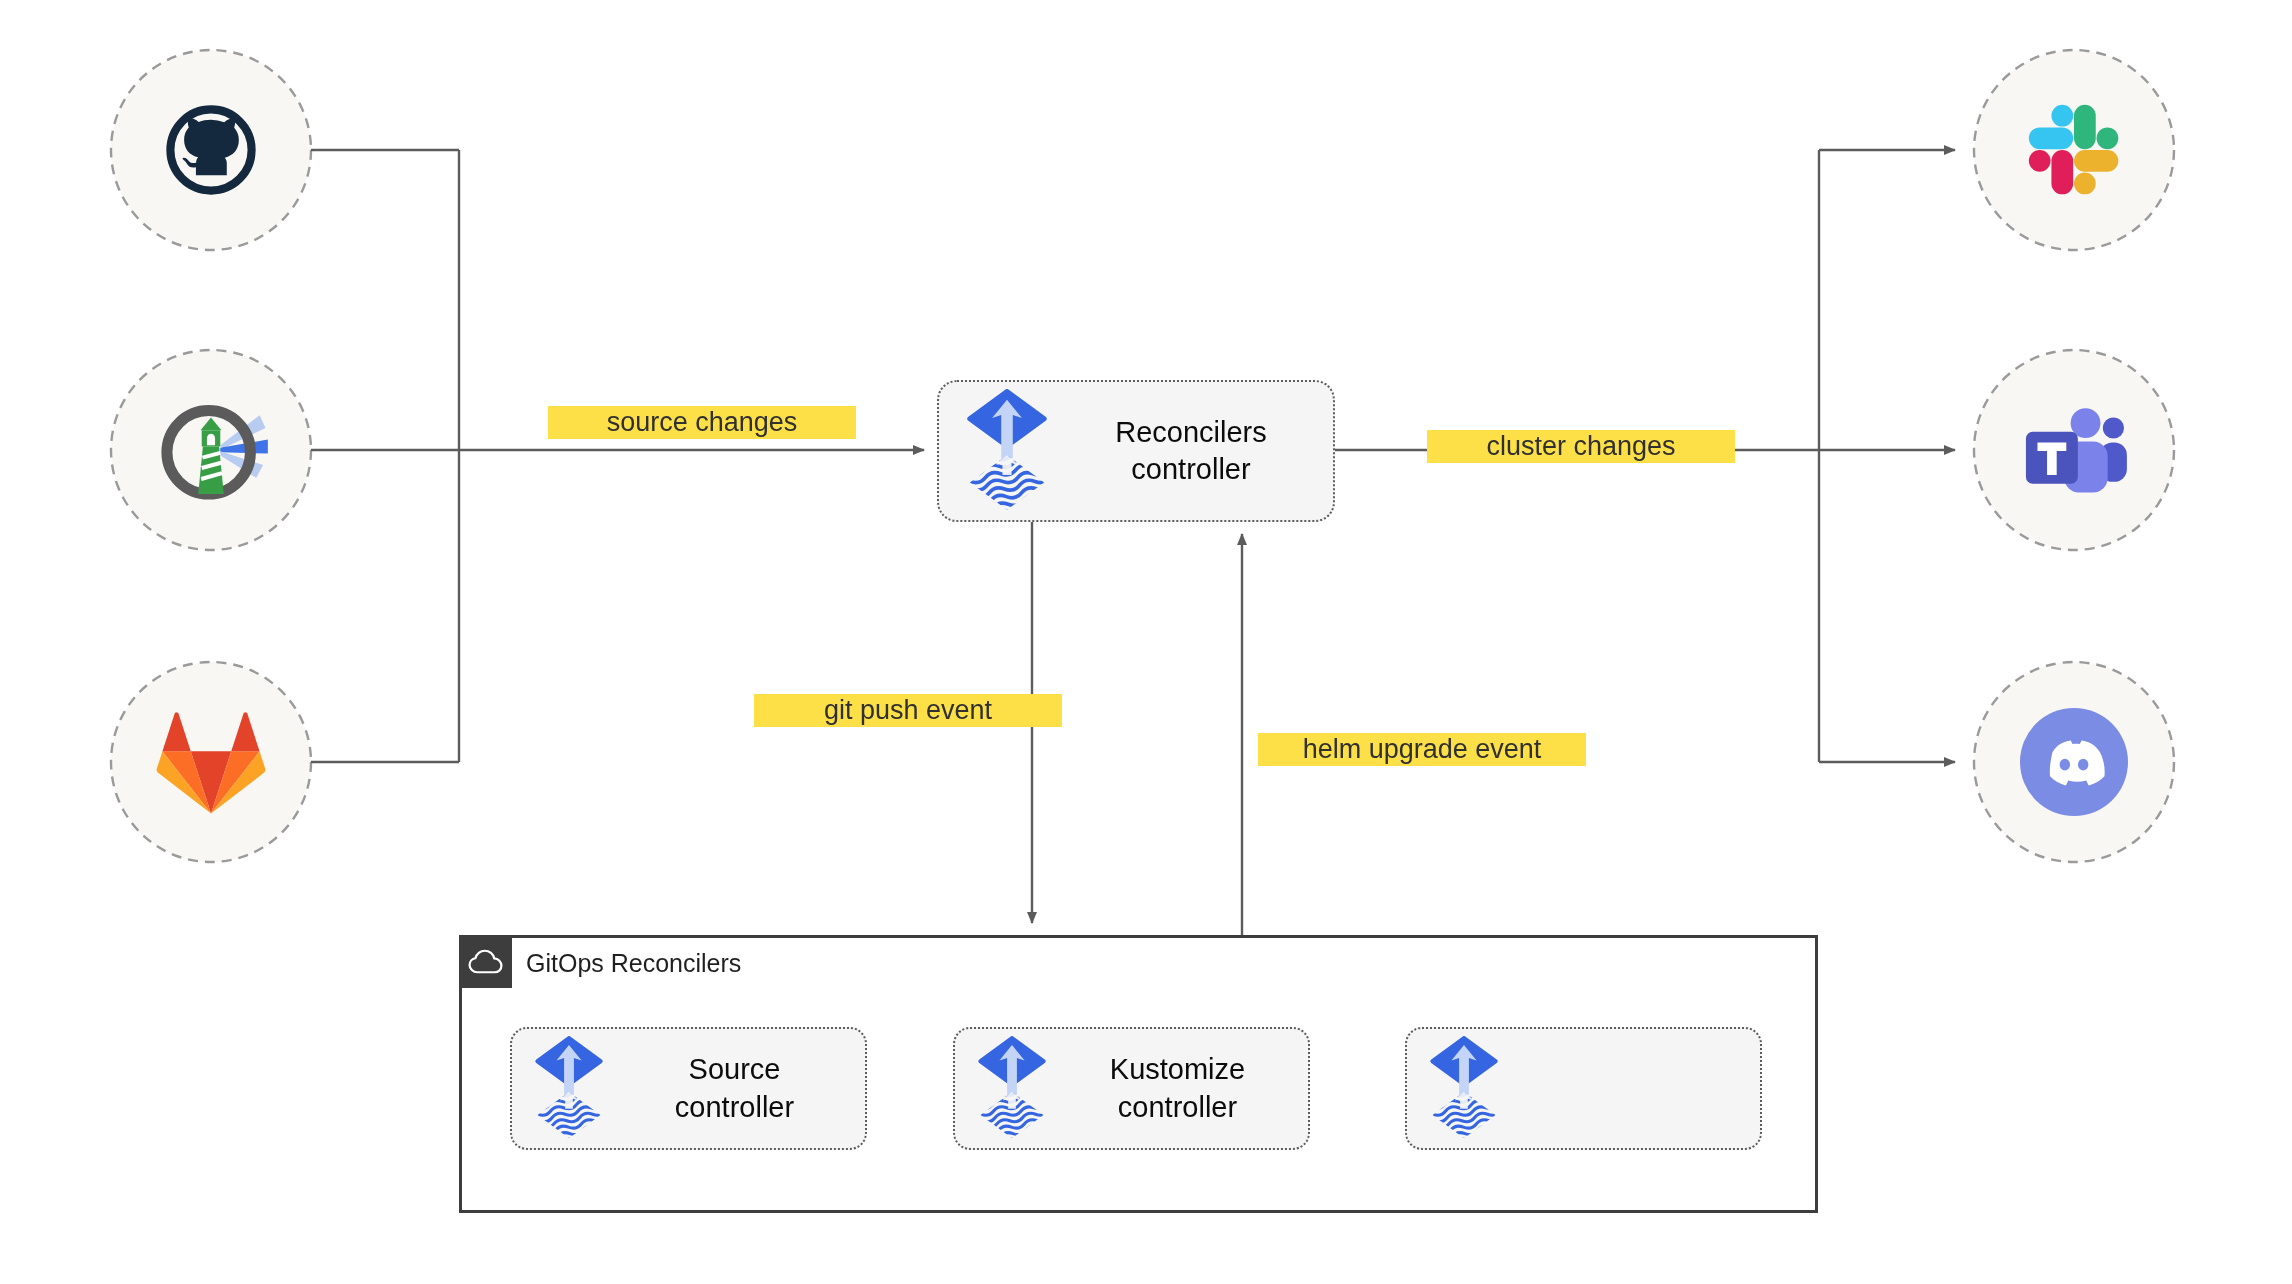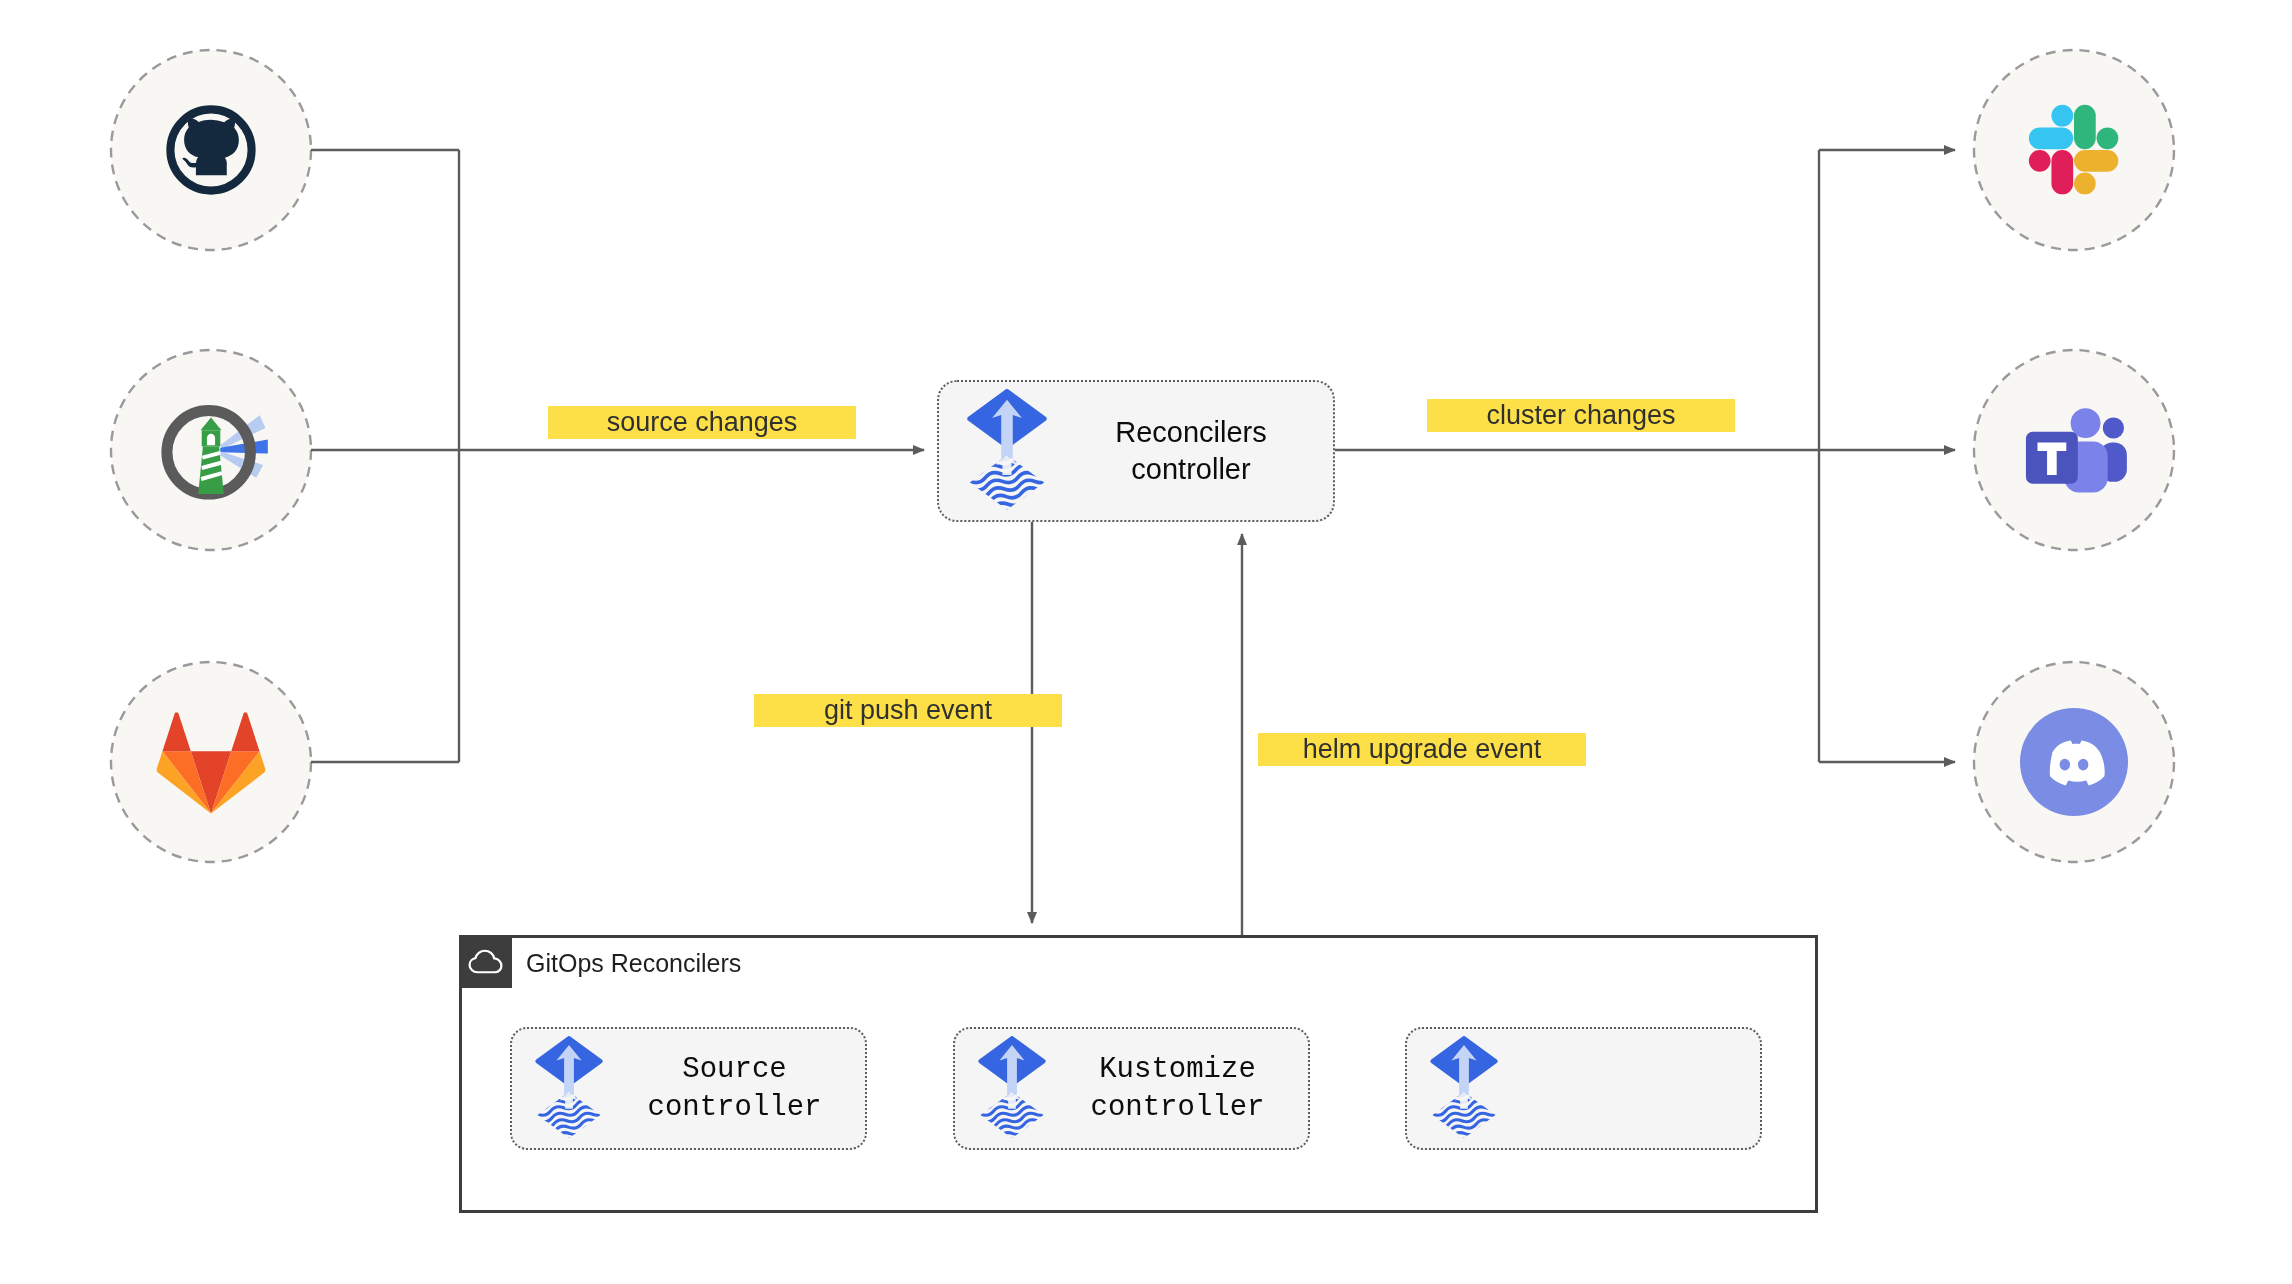--- a/index.html
+++ b/index.html
@@ -10,21 +10,21 @@
   svg.overlay{position:absolute;left:0;top:0;z-index:0;}
   .node-icon{position:absolute;z-index:2;display:flex;align-items:center;justify-content:center;}
   .ctrl-box{
     position:absolute;z-index:2;background:#f5f5f5;border:2px dotted #5c5c5c;border-radius:20px;
     display:flex;align-items:center;box-sizing:border-box;
   }
   .ctrl-box .label{
     flex:1;text-align:center;color:#0c0c0c;font-size:29px;line-height:1.28;font-weight:400;
   }
   .notif{padding-left:26px;}
-  .small-box{padding-left:22px;border-radius:17px;font-family:Liberation Mono, monospace;}
+  .small-box{padding-left:22px;border-radius:17px;}
   .small-box .label{font-size:29px;}
   .group-box{
     position:absolute;z-index:1;border:3px solid #3d3d3d;background:#ffffff;box-sizing:border-box;
   }
   .group-badge{
     position:absolute;left:-3px;top:-3px;width:53px;height:53px;background:#3d3d3d;
     display:flex;align-items:center;justify-content:center;
   }
   .group-title{
     position:absolute;left:64px;top:11px;font-size:25px;color:#1f1f1f;white-space:nowrap;
@@ -189,21 +189,21 @@
   </div>
 
   <div class="ctrl-box notif" style="left:937px;top:380px;width:398px;height:142px">
     <svg width="84" height="124" viewBox="0 0 100 150">
         <use href="#sym-flux"></use>
       </svg>
     <div class="label" style="max-width:250px;margin:0 auto">Reconcilers controller</div>
   </div>
 
   <div class="edge-label" style="left:548px;top:406px;width:300px"><span class="lbl-wrap">source changes</span></div>
-  <div class="edge-label" style="left:1427px;top:399px;width:300px"><span class="lbl-wrap">cluster changes</span></div>
+  <div class="edge-label" style="left:1427px;top:430px;width:300px"><span class="lbl-wrap">cluster changes</span></div>
   <div class="edge-label" style="left:754px;top:694px;width:300px"><span class="lbl-wrap">git push event</span></div>
   <div class="edge-label" style="left:1258px;top:733px;width:320px"><span class="lbl-wrap">helm upgrade event</span></div>
 
   <div class="group-box" style="left:459px;top:935px;width:1359px;height:278px">
     <div class="group-badge">
       <svg width="37" height="27" viewBox="0 0 43 31">
           <use href="#sym-cloud"></use>
         </svg>
     </div>
     <div class="group-title">GitOps Reconcilers</div>

